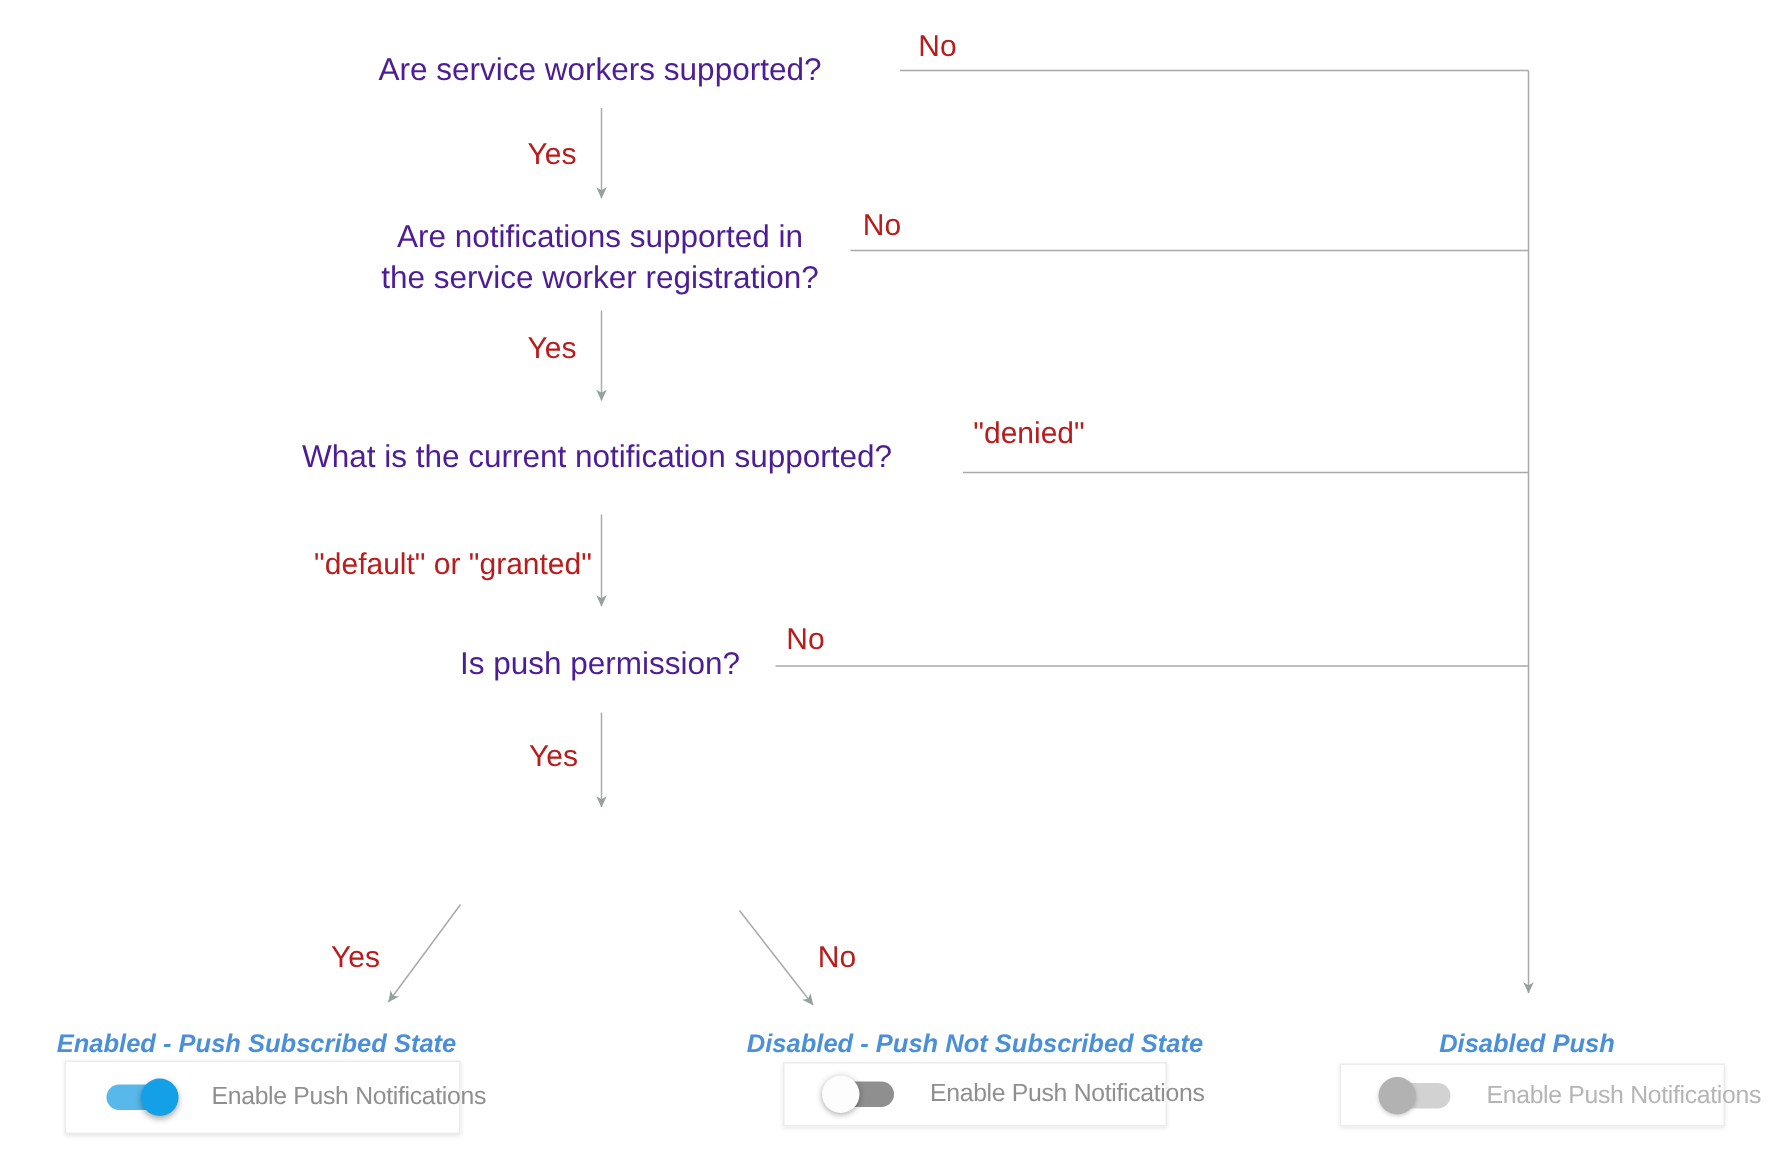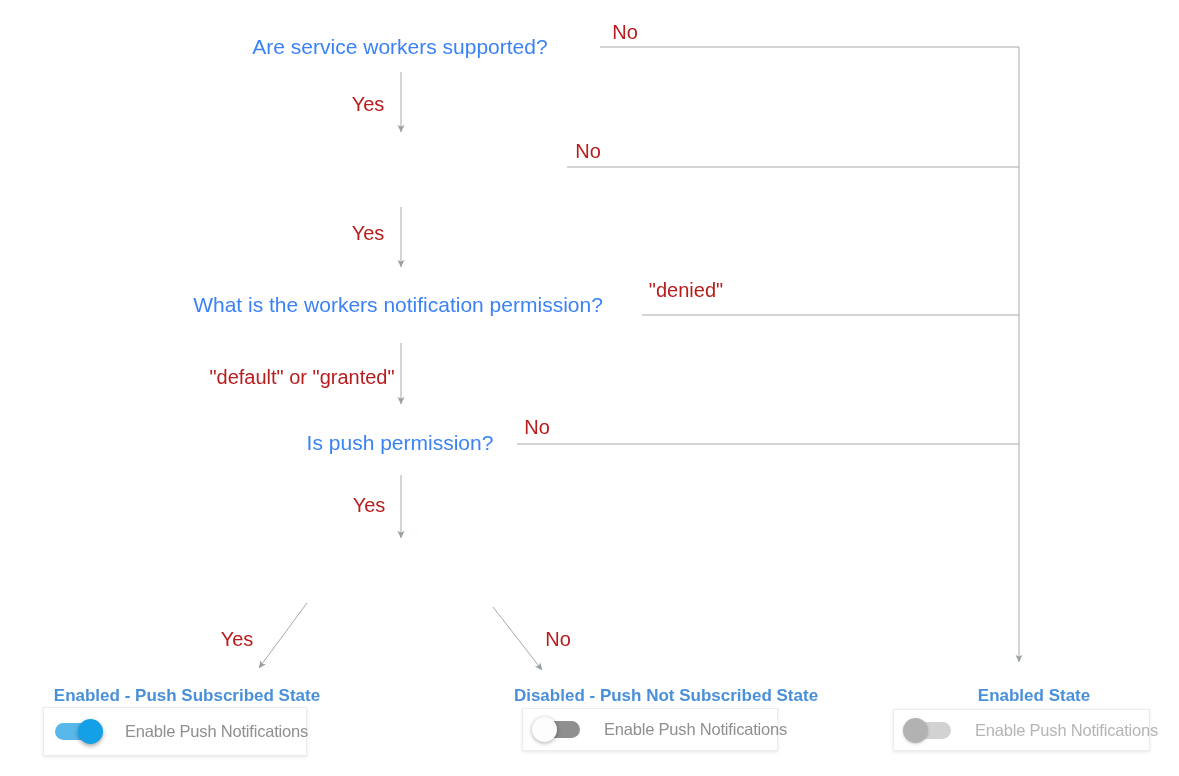--- a/index.html
+++ b/index.html
@@ -17,50 +17,50 @@
   }
   .connector-layer {
     position: absolute;
     left: 0; top: 0;
     width: 1179px; height: 776px;
     pointer-events: none;
   }
   .question {
     position: absolute;
     transform: translate(-50%, -50%);
-    color: #3b82f6;
+    color: #4c1d95;
     font-size: 21px;
     line-height: 1.3;
     white-space: pre-line;
     text-align: center;
   }
   .branch-label {
     position: absolute;
     transform: translate(-50%, -50%);
     color: #b91c1c;
     font-size: 20px;
     white-space: nowrap;
   }
   .state-caption {
     position: absolute;
     transform: translate(-50%, -50%);
     color: #4a90d9;
     font-size: 17px;
+    font-style: italic;
     font-weight: 600;
     white-space: nowrap;
-    margin-left: 16px;
   }
   .card {
     position: absolute;
     background: #ffffff;
     border: 1px solid #ececec;
     box-shadow: 0 1px 3px rgba(0,0,0,0.10);
     display: flex;
     align-items: center;
-    padding-left: 11px;
+    padding-left: 27px;
     gap: 24px;
     box-sizing: border-box;
     cursor: pointer;
   }
   .card-label {
     color: #8f8f8f;
     font-size: 16.5px;
     letter-spacing: -0.2px;
     white-space: nowrap;
   }
@@ -124,22 +124,24 @@
       <line x1="401" y1="207" x2="401" y2="267" marker-end="url(#arr)"></line>
       <line x1="401" y1="343" x2="401" y2="404" marker-end="url(#arr)"></line>
       <line x1="401" y1="475" x2="401" y2="538" marker-end="url(#arr)"></line>
       <line x1="307" y1="603" x2="259" y2="668" marker-end="url(#arr)"></line>
       <line x1="493" y1="607" x2="542" y2="670" marker-end="url(#arr)"></line>
     </g>
   </svg>
 
   <div class="question" style="left:400px; top:47px;">Are service workers supported?</div>
 
+  <div class="question" style="left:400px; top:172px;">Are notifications supported in
+the service worker registration?</div>
 
-  <div class="question" style="left:398px; top:305px;">What is the workers notification permission?</div>
+  <div class="question" style="left:398px; top:305px;">What is the current notification supported?</div>
 
   <div class="question" style="left:400px; top:443px;">Is push permission?</div>
 
 
   <div class="branch-label" style="left:368px; top:104px;">Yes</div>
 
   <div class="branch-label" style="left:625px; top:32px;">No</div>
 
   <div class="branch-label" style="left:368px; top:233px;">Yes</div>
 
@@ -154,21 +156,21 @@
   <div class="branch-label" style="left:537px; top:427px;">No</div>
 
   <div class="branch-label" style="left:237px; top:639px;">Yes</div>
 
   <div class="branch-label" style="left:558px; top:639px;">No</div>
 
   <div class="state-caption" style="left:171px; top:696px;">Enabled - Push Subscribed State</div>
 
   <div class="state-caption" style="left:650px; top:696px;">Disabled - Push Not Subscribed State</div>
 
-  <div class="state-caption" style="left:1018px; top:696px;">Enabled State</div>
+  <div class="state-caption" style="left:1018px; top:696px;">Disabled Push</div>
 
   <div class="card" style="left:43px; top:707px; width:264px; height:49px;">
     <div class="toggle toggle--on">
       <div class="track"></div>
       <div class="knob"></div>
     </div>
     <div class="card-label">Enable Push Notifications</div>
   </div>
 
   <div class="card" style="left:522px; top:708px; width:256px; height:43px;">

